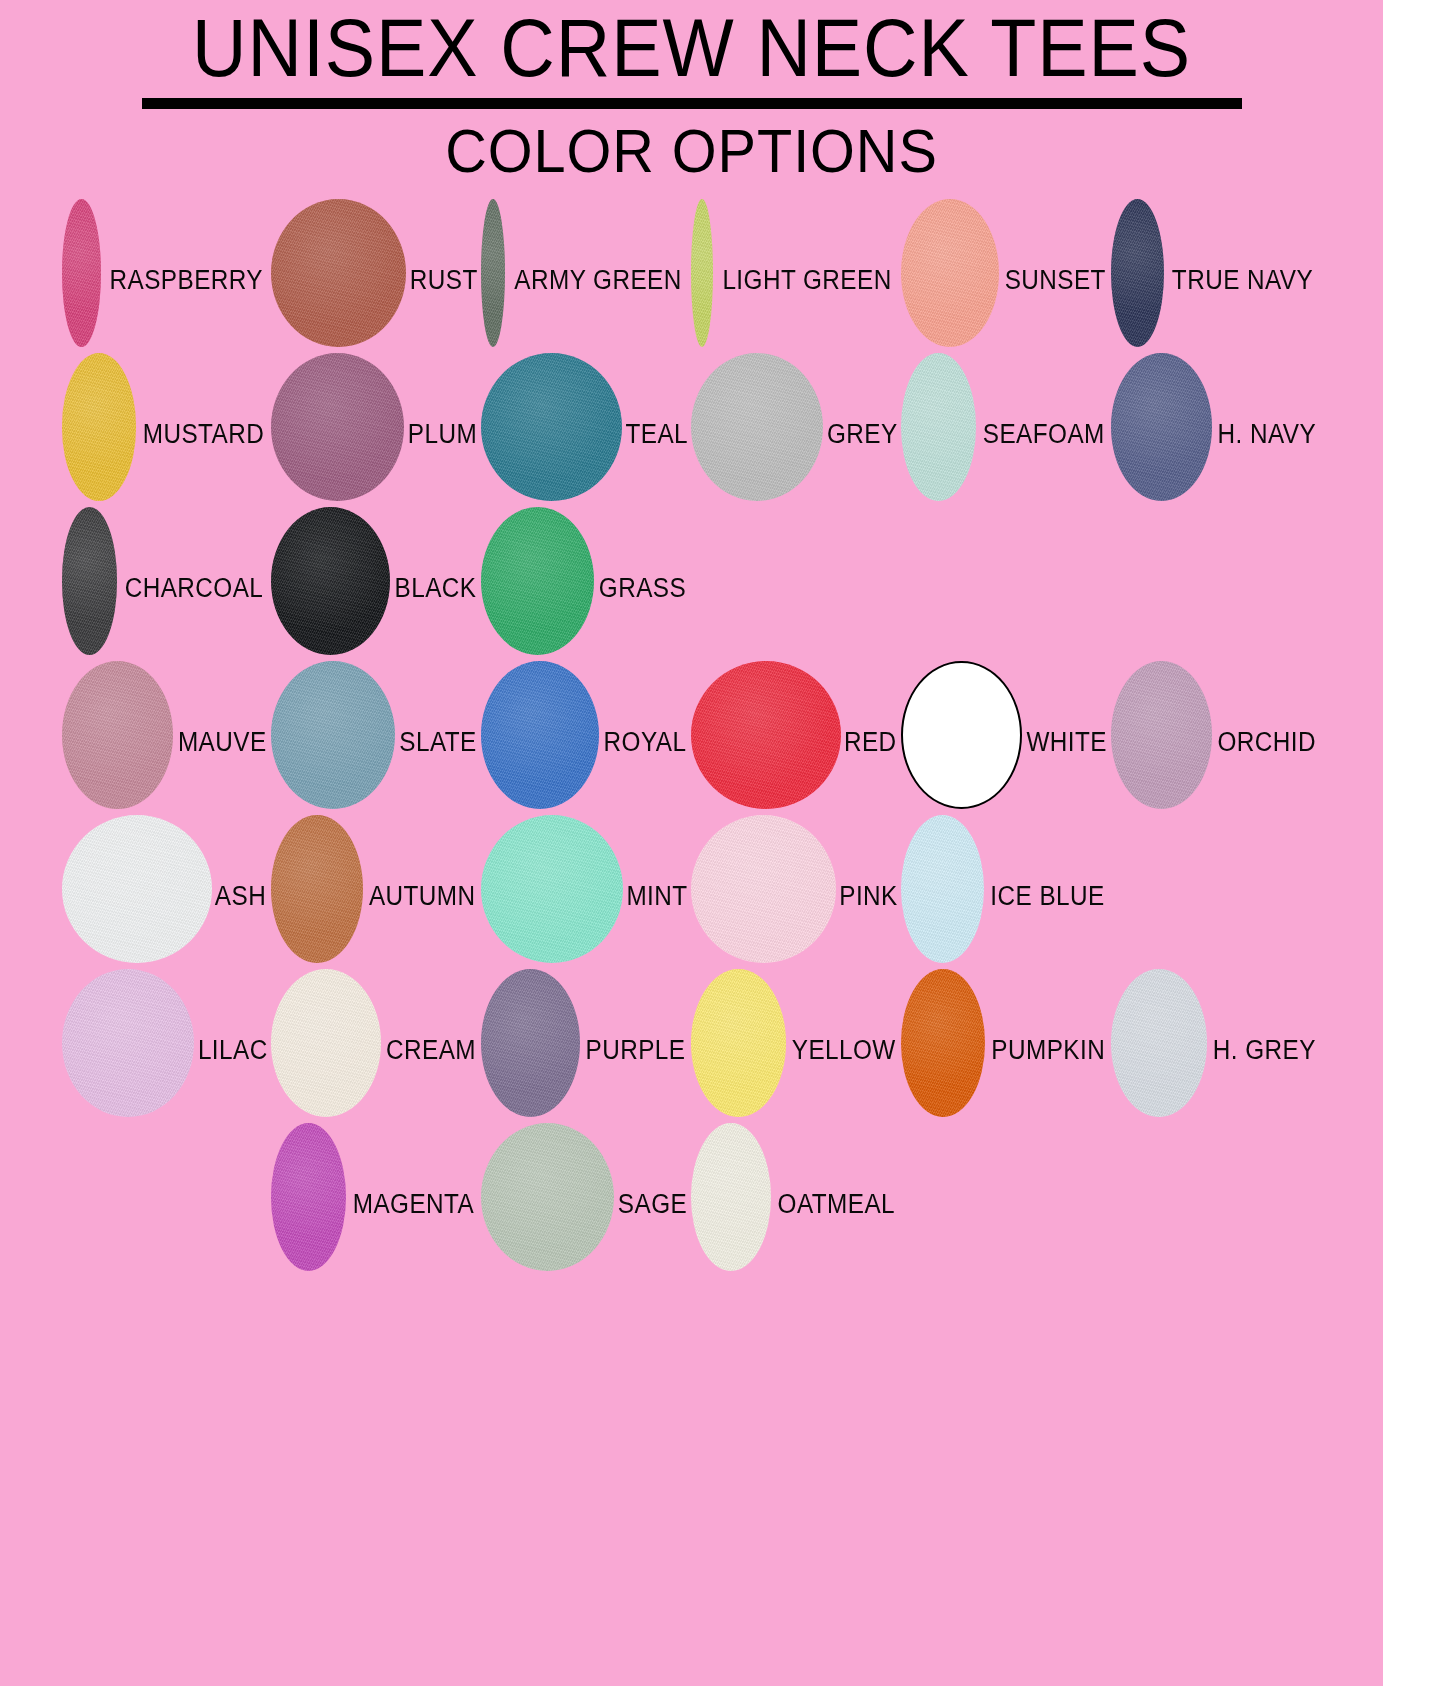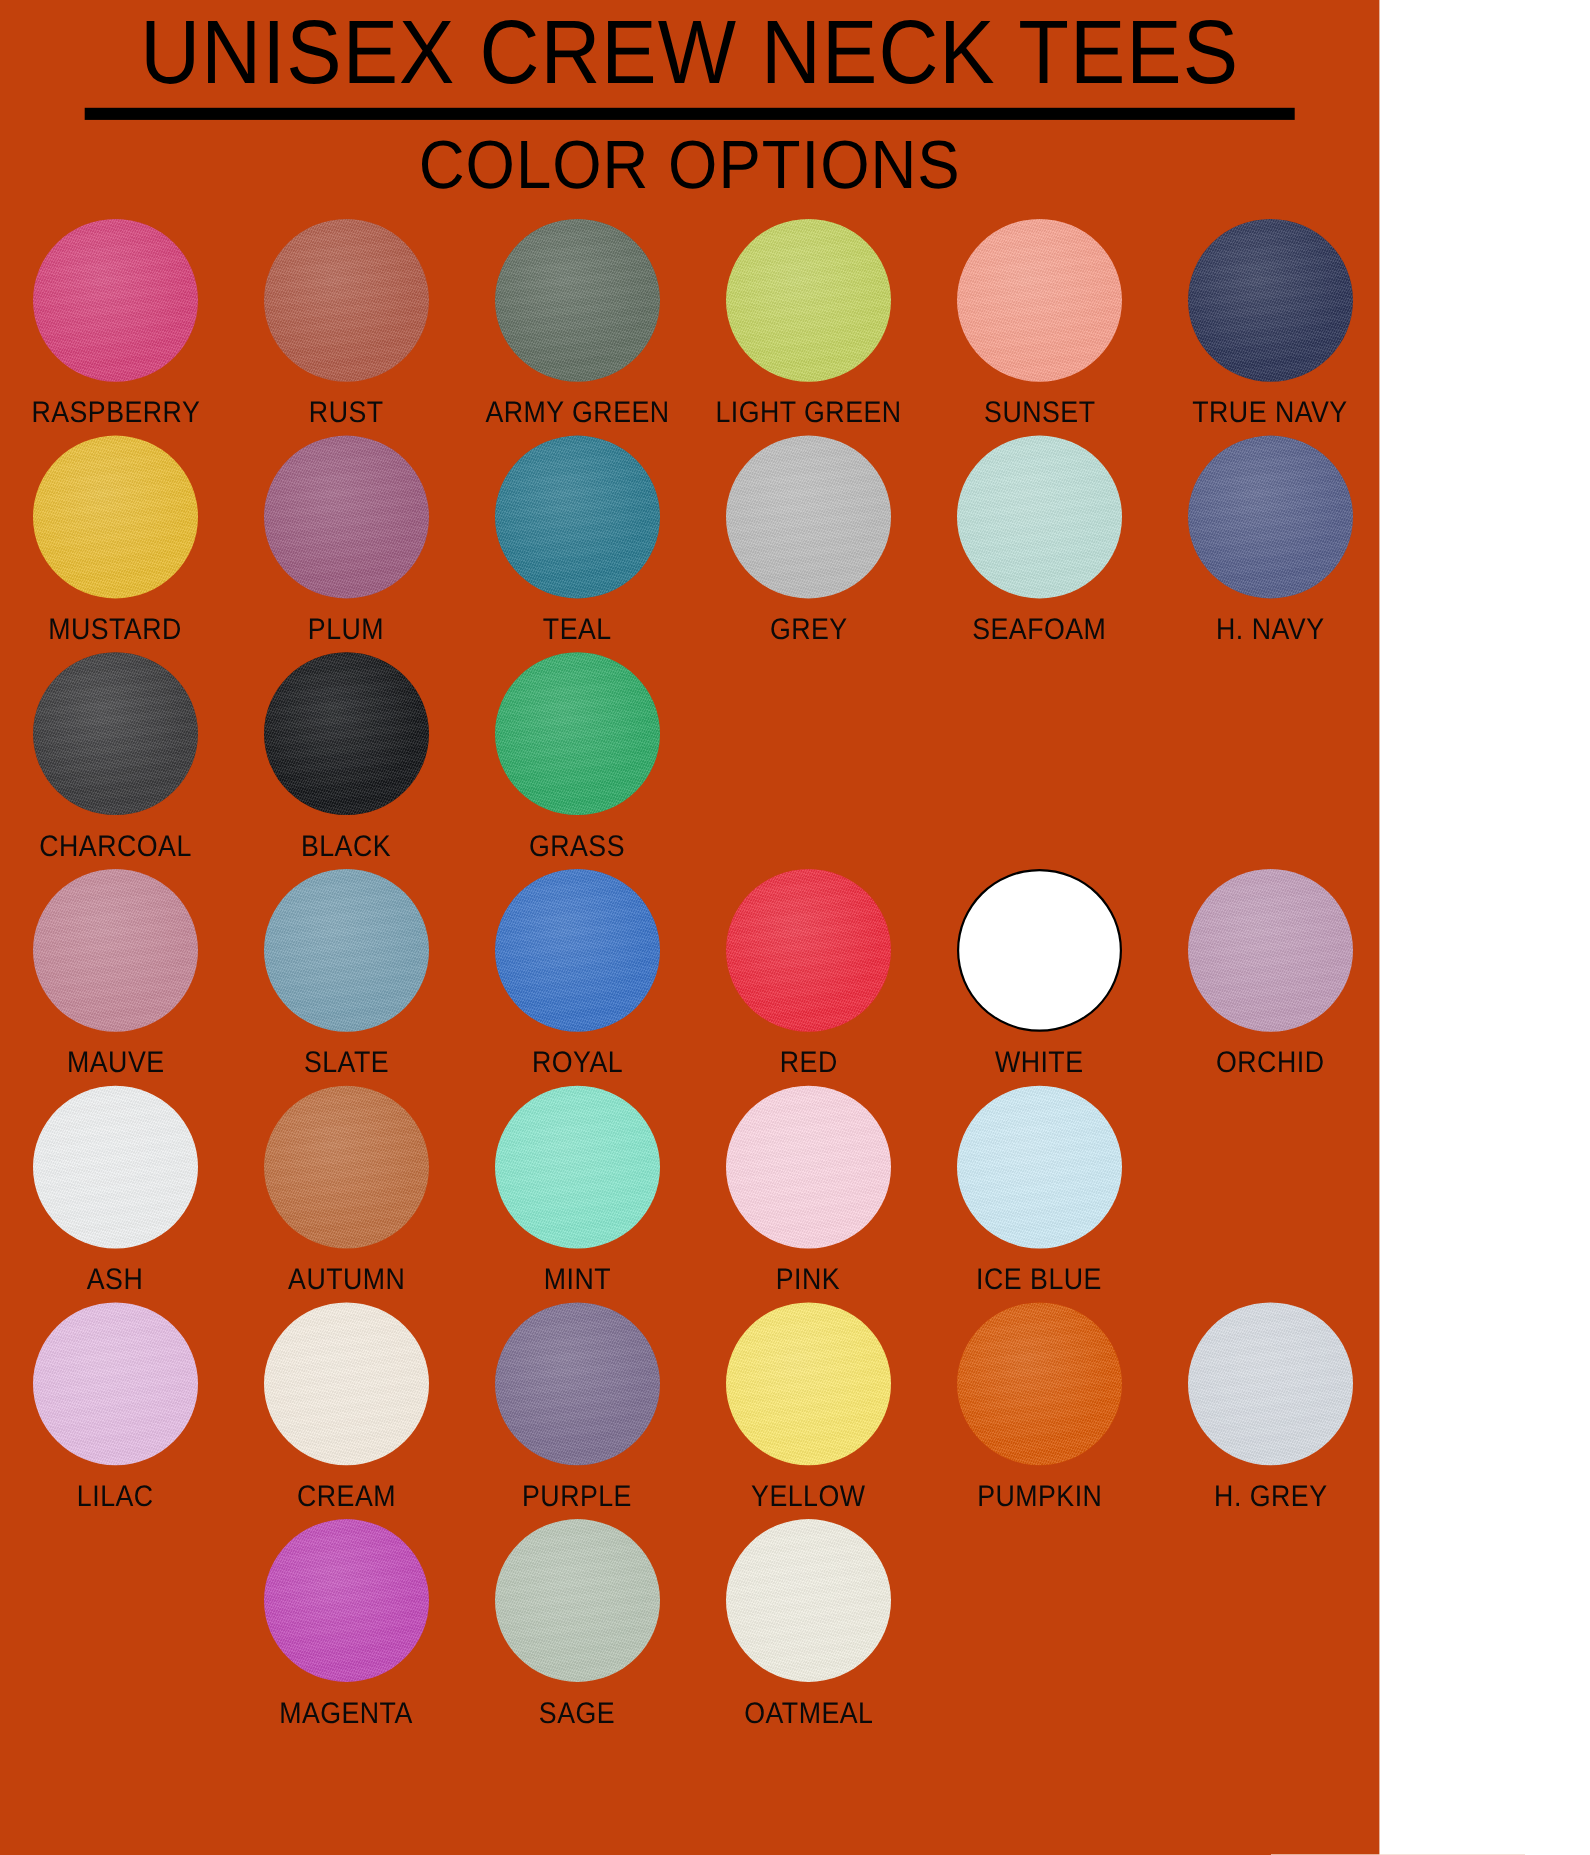--- a/index.html
+++ b/index.html
@@ -8,23 +8,23 @@
     background: #ffffff;
   }
   body {
     width: 1445px;
     height: 1686px;
     font-family: "Liberation Sans", sans-serif;
     overflow: hidden;
   }
   .page {
     position: relative;
-    width: 1254px;
+    width: 1383px;
     height: 1686px;
-    background: #c2410c;
+    background: #f9a8d4;
     box-sizing: border-box;
   }
 
   
   .header {
     padding-top: 6px;
     text-align: center;
   }
   .main-title {
     font-family: "Liberation Sans", sans-serif;
@@ -64,21 +64,20 @@
     width: 1260px;
   }
   .row {
     display: flex;
     width: 100%;
     margin-bottom: 6px;
   }
   .cell {
     width: 16.6666%;
     display: flex;
-    flex-direction: column;
     align-items: center;
   }
   .cell.empty .swatch,
   .cell.empty .swatch-label { visibility: hidden; }
 
   .swatch {
     width: 150px;
     height: 148px;
     border-radius: 50%;
     position: relative;

